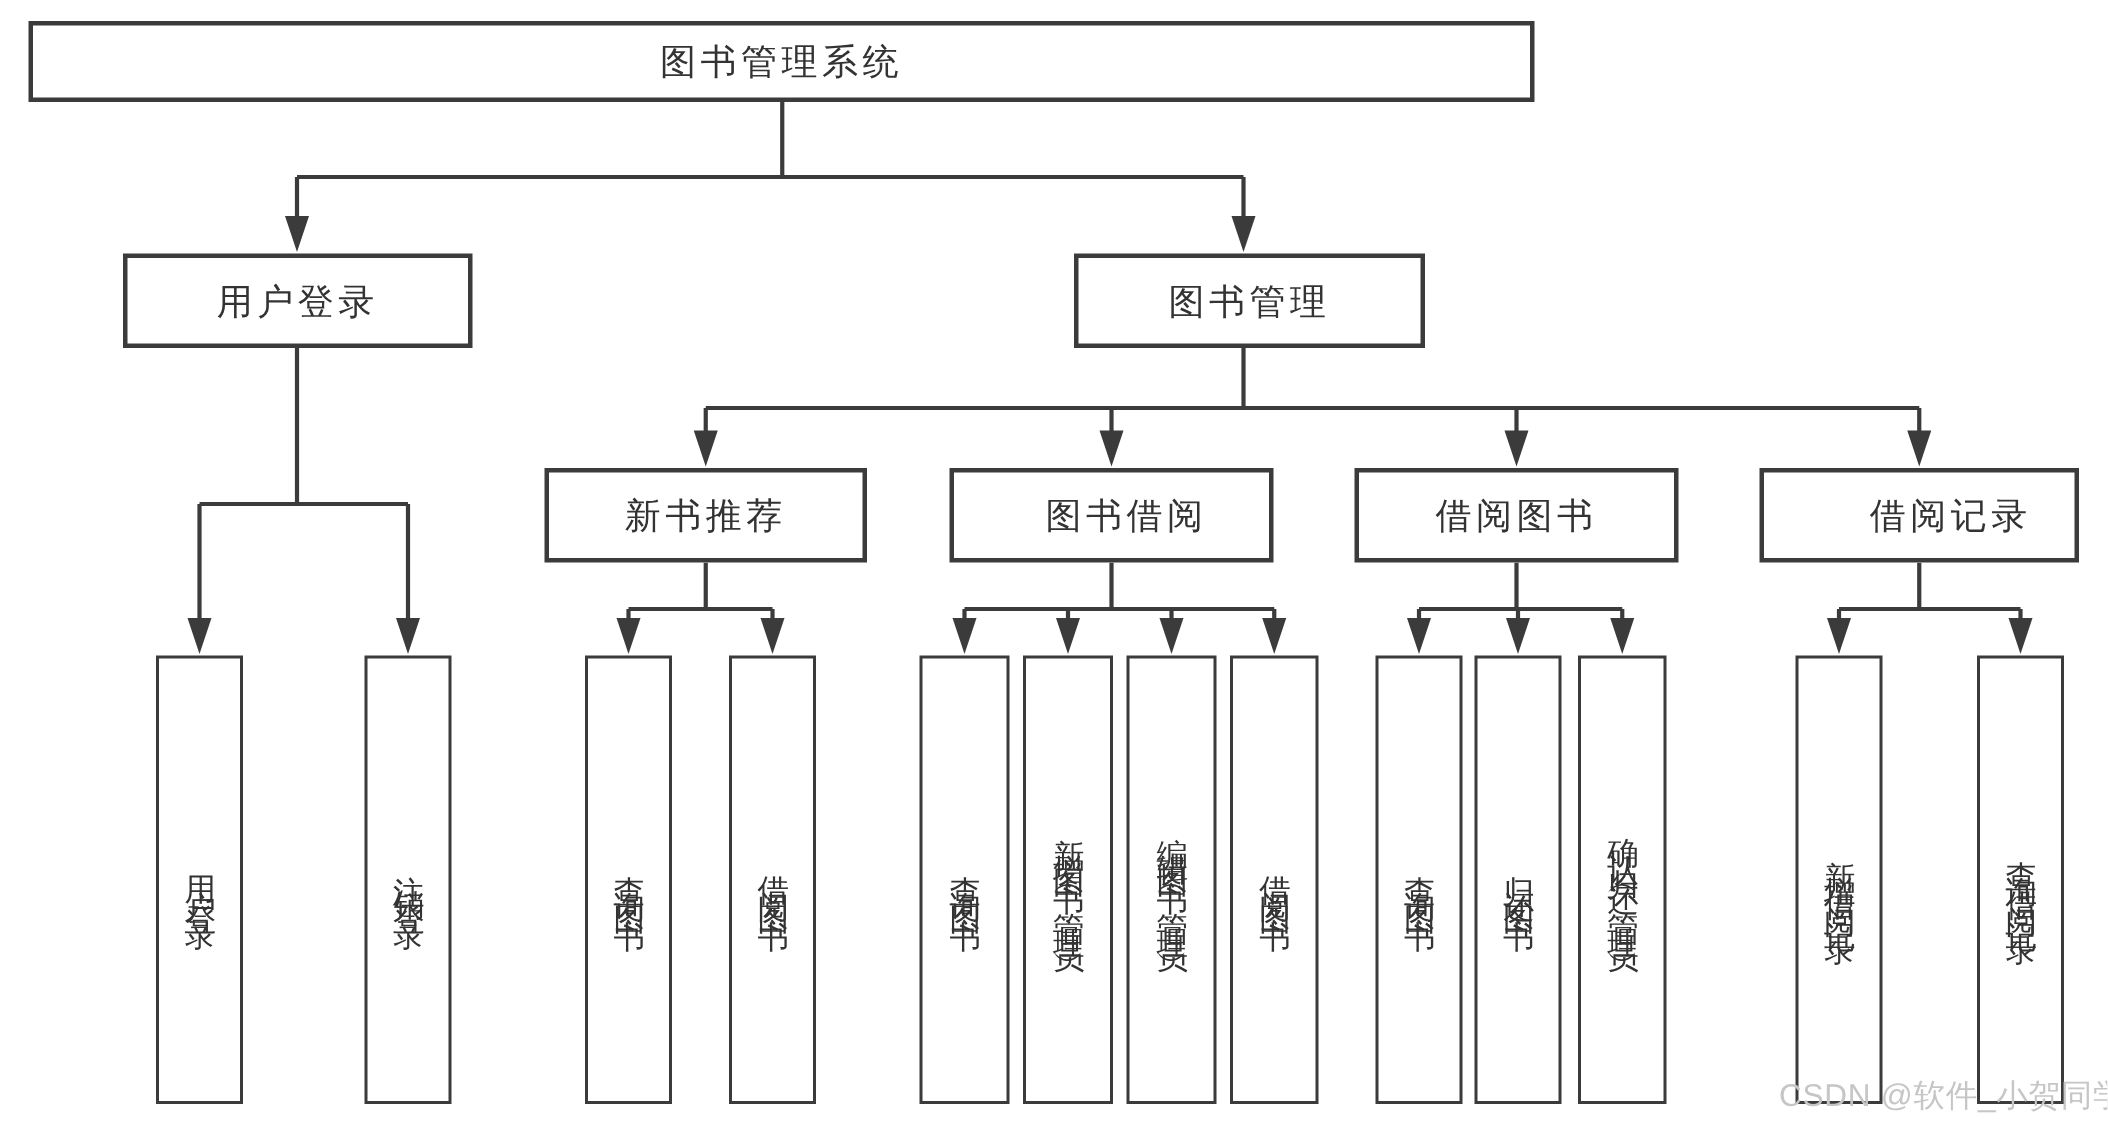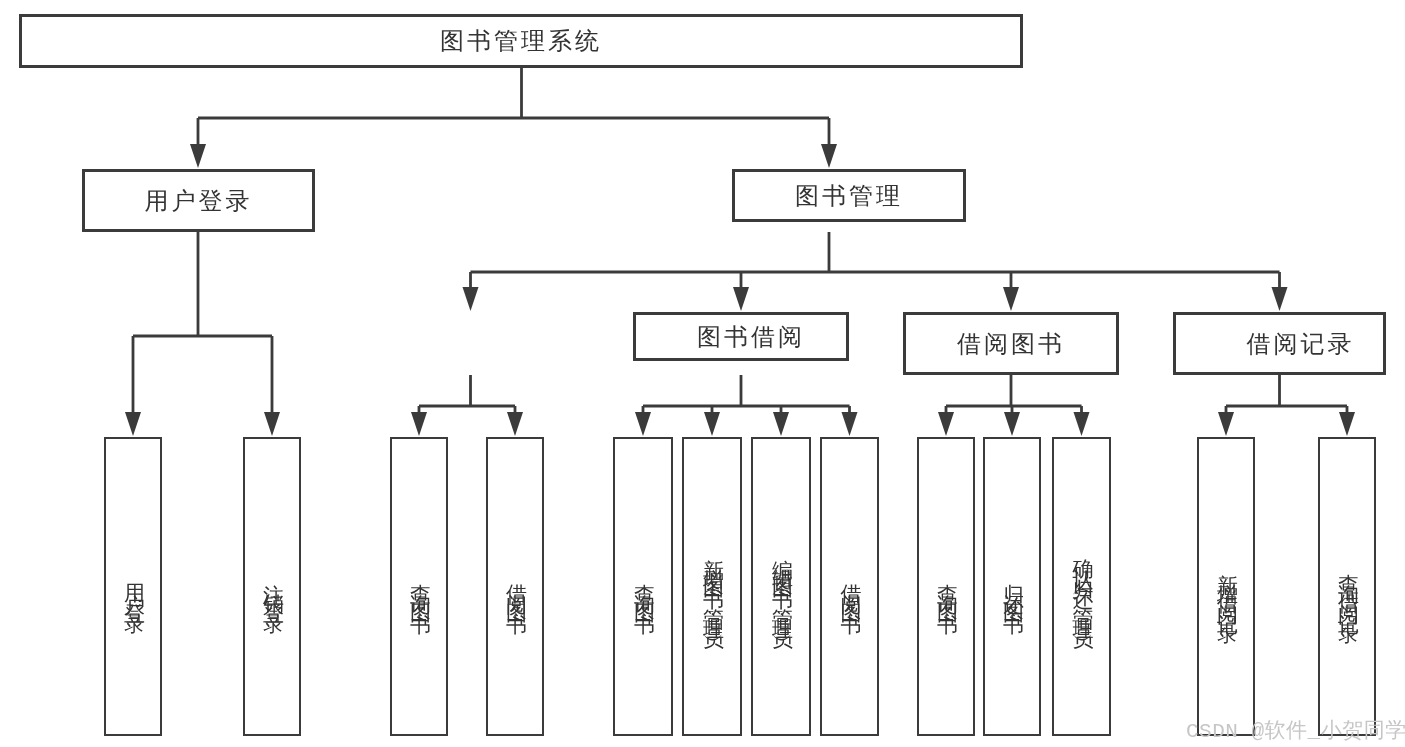--- a/index.html
+++ b/index.html
@@ -8,21 +8,21 @@
     --box-bg:#ffffff;
     --watermark:#c6c6c6;
     --page-bg:#ffffff;
   }
   html,body{margin:0;padding:0;background:var(--page-bg);}
   .canvas{
     position:relative;
     width:1405px;height:747px;
     background:var(--page-bg);
     overflow:hidden;
-    font-family:Liberation Mono, monospace;
+    font-family:Liberation Sans, sans-serif;
     color:var(--text);
   }
   .wires{position:absolute;left:0;top:0;z-index:1;}
   .wires path{stroke:var(--line);stroke-width:2.8;fill:none;}
   .wires polygon{fill:var(--line);stroke:none;}
   .node{
     position:absolute;
     box-sizing:border-box;
     background:var(--box-bg);
     border:3px solid var(--line);
@@ -79,23 +79,24 @@
     <polygon points="938,412 954,412 946,436"></polygon>
     <polygon points="1004,412 1020,412 1012,436"></polygon>
     <polygon points="1073.5,412 1089.5,412 1081.5,436"></polygon>
     <polygon points="1218,412 1234,412 1226,436"></polygon>
     <polygon points="1339,412 1355,412 1347,436"></polygon>
   </svg>
 
   <div class="node hnode" style="left:19px;top:14px;width:1004px;height:54px;">图书管理系统</div>
 
   <div class="node hnode" style="left:82px;top:169px;width:233px;height:63px;">用户登录</div>
-  <div class="node hnode" style="left:732px;top:169px;width:234px;height:53px;">图书管理</div>
+  <div class="node hnode" style="left:716px;top:169px;width:234px;height:63px;">图书管理</div>
 
-  <div class="node hnode" style="left:633px;top:312px;width:216px;height:49px;padding-left:20px;">图书借阅</div>
+  <div class="node hnode" style="left:363px;top:312px;width:215px;height:63px;">新书推荐</div>
+  <div class="node hnode" style="left:633px;top:312px;width:216px;height:63px;padding-left:20px;">图书借阅</div>
   <div class="node hnode" style="left:903px;top:312px;width:216px;height:63px;">借阅图书</div>
   <div class="node hnode" style="left:1173px;top:312px;width:213px;height:63px;padding-left:42px;">借阅记录</div>
 
   <div class="node leaf" style="left:104px;top:437px;width:58px;height:299px;">
     <span class="vtext">用户登录</span>
   </div>
   <div class="node leaf" style="left:243px;top:437px;width:58px;height:299px;">
     <span class="vtext">注销登录</span>
   </div>
 

